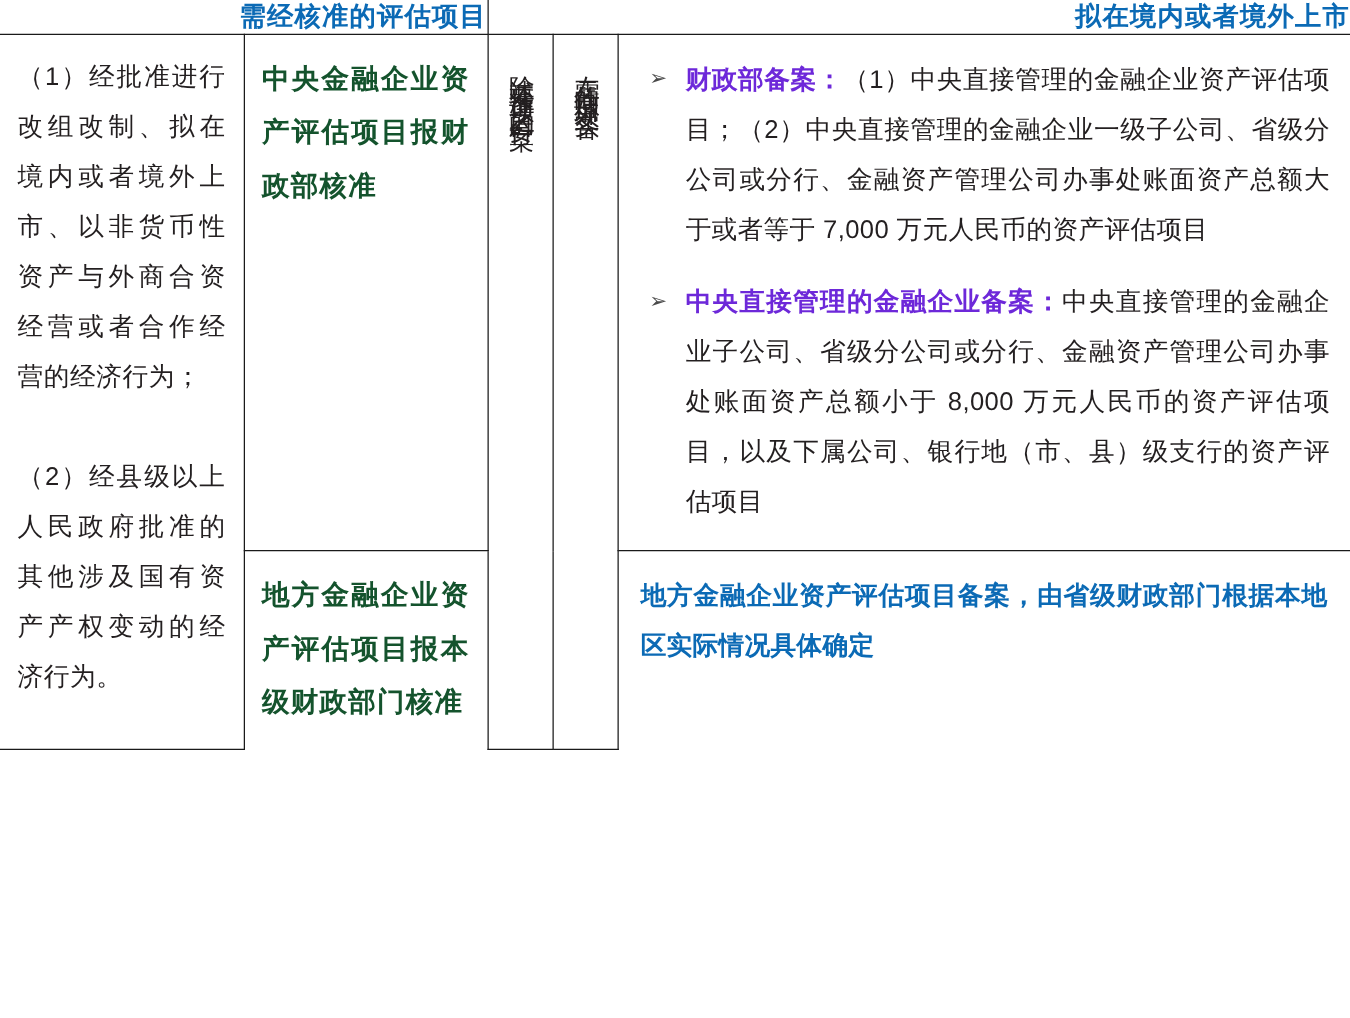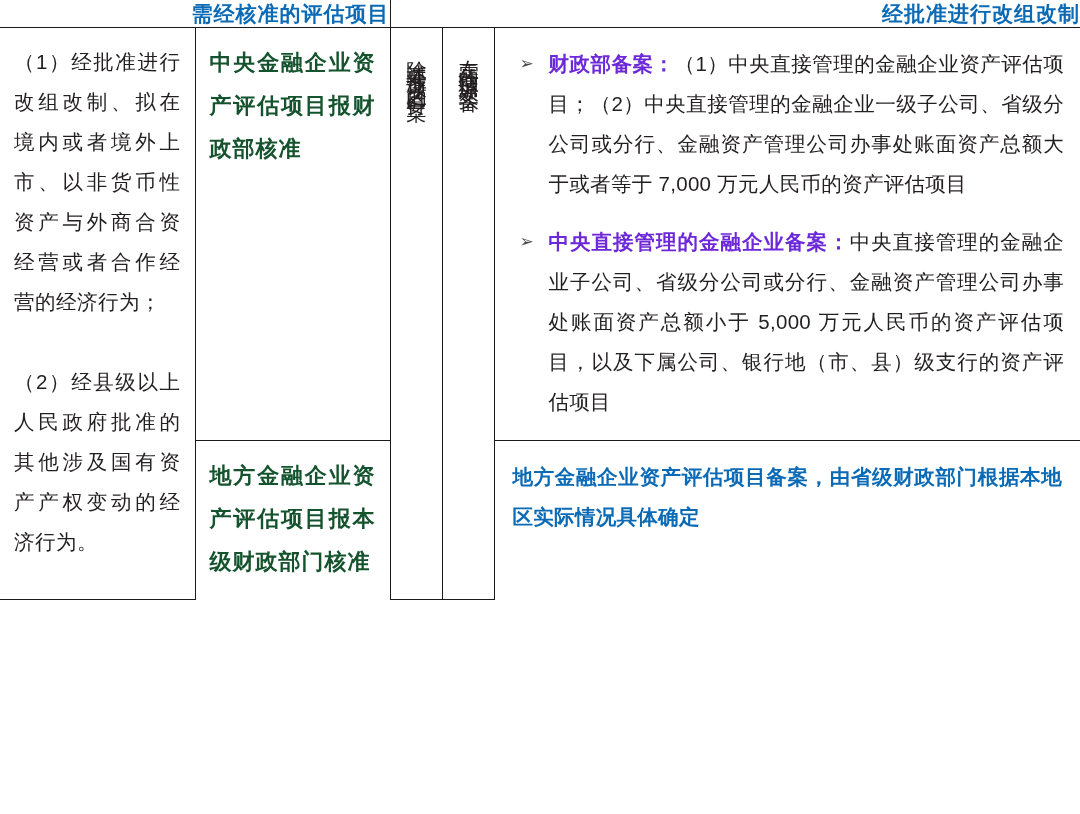--- a/index.html
+++ b/index.html
@@ -153,21 +153,21 @@
     <colgroup>
       <col class="w1">
         <col class="w2">
         <col class="w3">
         <col class="w4">
         <col class="w5">
     </colgroup>
     <tbody>
       <tr class="header-row">
         <th class="col-head h-left" colspan="2">需经核准的评估项目</th>
-        <th class="col-head h-right" colspan="3">经批准进行改组改制</th>
+        <th class="col-head h-right" colspan="3">拟在境内或者境外上市</th>
       </tr>
 
       <tr class="body-row">
         <td class="first-col" rowspan="2">
           <div class="cell-pad narrative">
             <p>（1）经批准进行改组改制、拟在境内或者境外上市、以非货币性资产与外商合资经营或者合作经营的经济行为；</p>
             <p>（2）经县级以上人民政府批准的其他涉及国有资产产权变动的经济行为。</p>
           </div>
         </td>
 
@@ -188,21 +188,21 @@
         </td>
 
         <td class="last-col">
           <div class="bullets">
             <div class="bullet-item">
               <span class="bullet-marker">➢</span>
               <span class="bullet-text"><span class="lead">财政部备案：</span><span>（1）中央直接管理的金融企业资产评估项目；（2）中央直接管理的金融企业一级子公司、省级分公司或分行、金融资产管理公司办事处账面资产总额大于或者等于 7,000 万元人民币的资产评估项目</span></span>
             </div>
             <div class="bullet-item">
               <span class="bullet-marker">➢</span>
-              <span class="bullet-text"><span class="lead">中央直接管理的金融企业备案：</span><span>中央直接管理的金融企业子公司、省级分公司或分行、金融资产管理公司办事处账面资产总额小于 5,000 万元人民币的资产评估项目，以及下属公司、银行地（市、县）级支行的资产评估项目</span></span>
+              <span class="bullet-text"><span class="lead">中央直接管理的金融企业备案：</span><span>中央直接管理的金融企业子公司、省级分公司或分行、金融资产管理公司办事处账面资产总额小于 8,000 万元人民币的资产评估项目，以及下属公司、银行地（市、县）级支行的资产评估项目</span></span>
             </div>
           </div>
         </td>
       </tr>
 
       <tr class="body-row last-row">
         <td>
           <div class="cell-pad blue-bold">地方金融企业资产评估项目报本级财政部门核准</div>
         </td>
         <td class="last-col">

